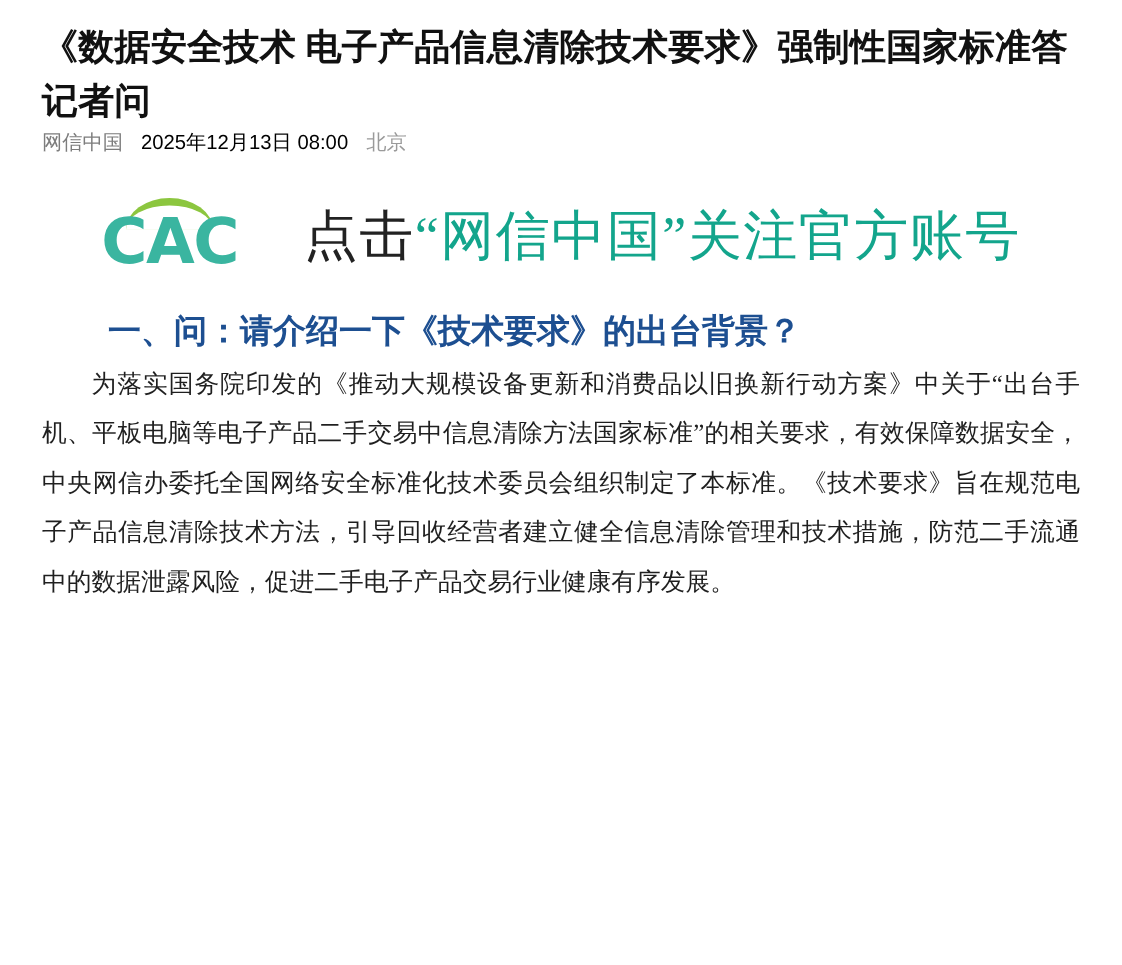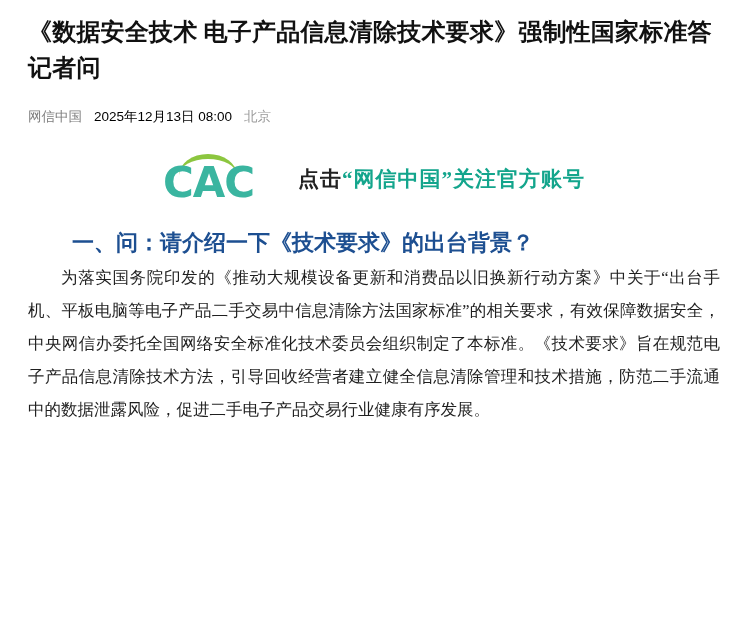--- a/index.html
+++ b/index.html
@@ -27,21 +27,20 @@
     font-weight: bold;
     color: #111111;
     letter-spacing: 0.2px;
     margin: 4px 0 0 0;
     font-family: "Liberation Serif", "DejaVu Serif", serif;
   }
   .meta-row {
     display: flex;
     align-items: center;
     gap: 12px;
-    margin-top: 22px;
     font-size: 13.5px;
     color: #8a8a8a;
   }
   .meta-source {
     color: #7d7d7d;
   }
   .meta-date {
     color: #000000;
   }
   .meta-place {
@@ -75,22 +74,22 @@
   .cac-arc {
     position: absolute;
     left: 16px;
     top: 2px;
     width: 58px;
     height: 16px;
     border-top: 5px solid #8cc63f;
     border-radius: 50% / 100% 100% 0 0;
   }
   .banner-text {
-    font-size: 21px;
-    font-weight: bold;
+    font-size: 36px;
+    font-weight: normal;
     letter-spacing: 1px;
     white-space: nowrap;
     font-family: "Liberation Serif", "DejaVu Serif", serif;
   }
   .banner-text .b-dark { color: #222222; }
   .banner-text .b-green { color: #13a58c; }
   .body-text {
     margin-top: 16px;
     font-size: 16.5px;
     line-height: 33px;

